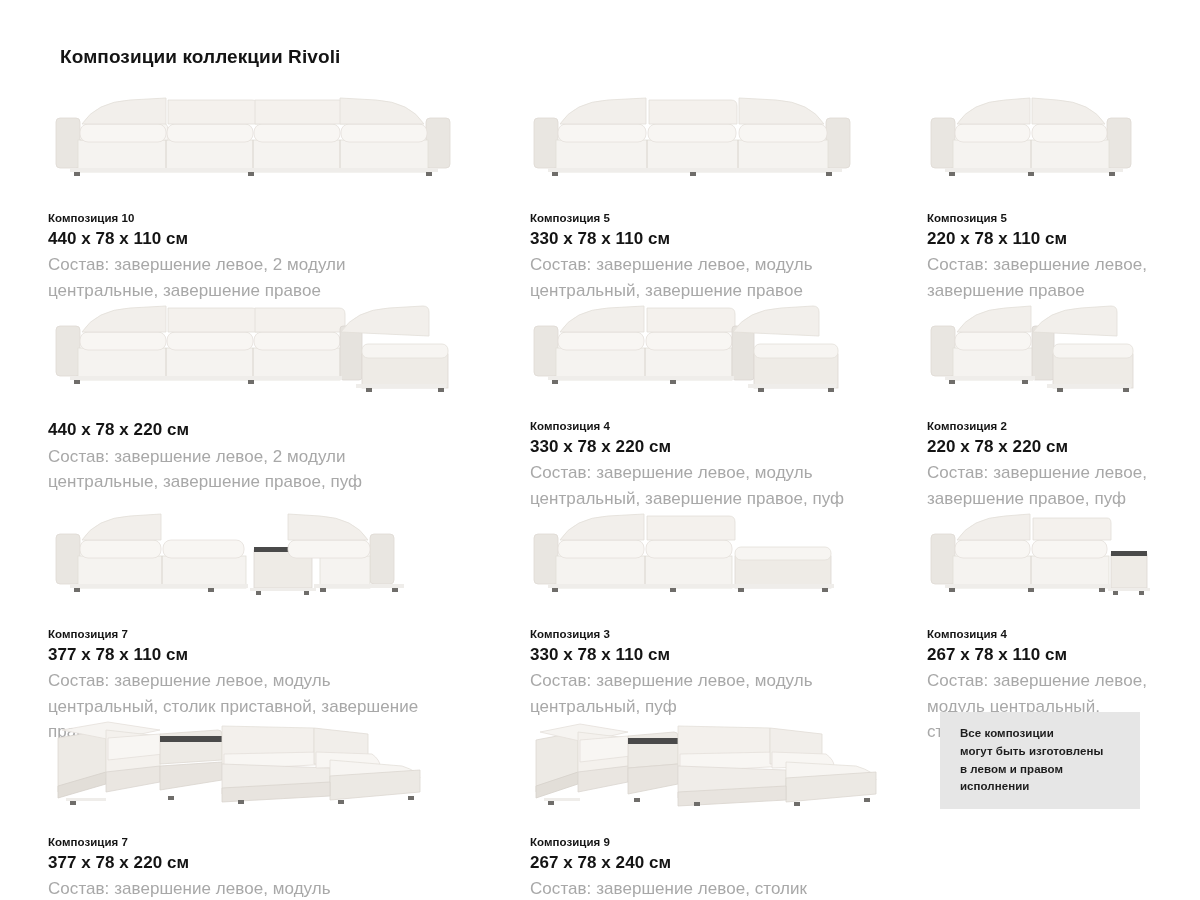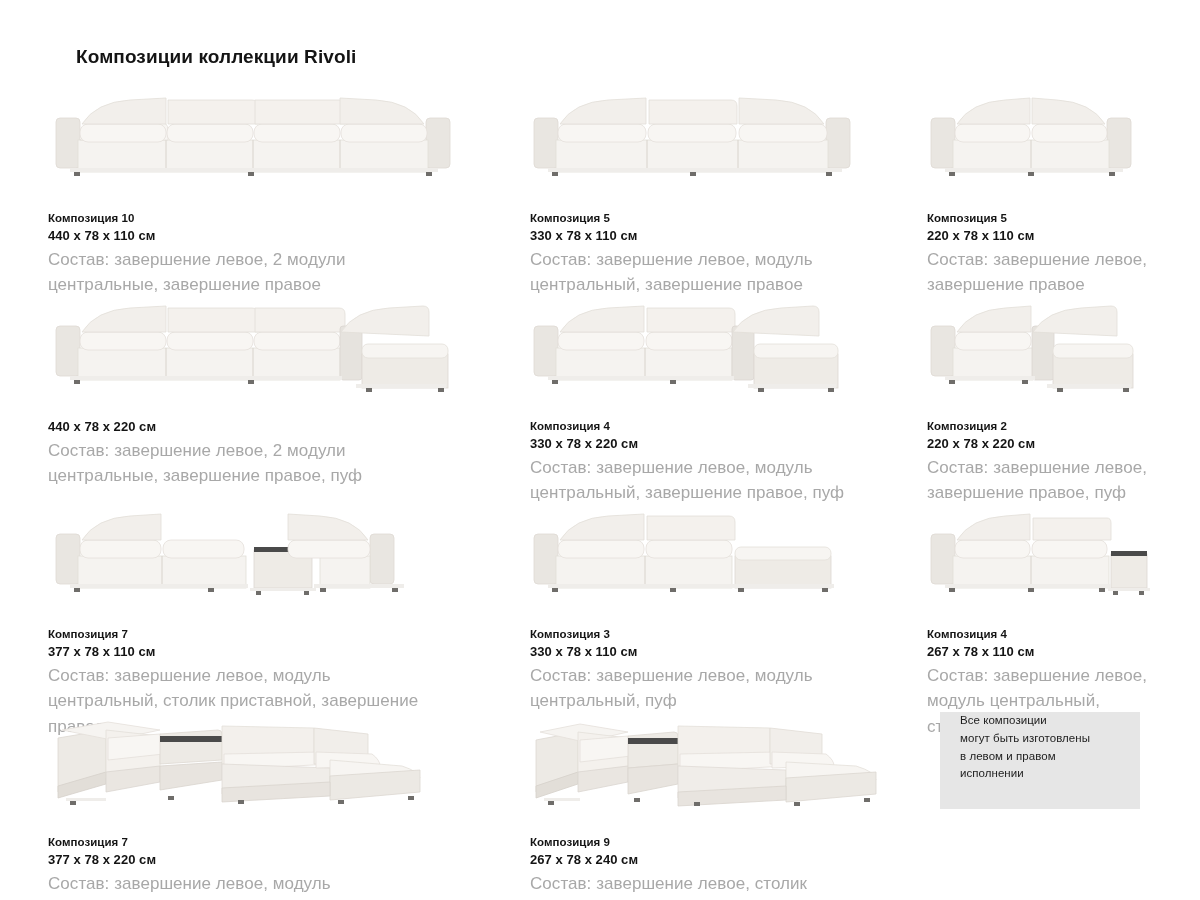--- a/index.html
+++ b/index.html
@@ -15,21 +15,21 @@
     position: relative;
   }
   .page {
     position: relative;
     width: 1200px;
     height: 900px;
     padding: 0;
   }
   .page-title {
     position: absolute;
-    left: 76px;
+    left: 60px;
     top: 46px;
     font-size: 19px;
     font-weight: bold;
     letter-spacing: 0.1px;
     color: #141414;
     margin: 0;
   }
   .grid {
     position: absolute;
     left: 48px;
@@ -56,21 +56,21 @@
   .fig svg { display: block; }
   .meta { padding-top: 26px; }
   .comp-name {
     font-size: 11.5px;
     font-weight: bold;
     color: #141414;
     line-height: 1.45;
     letter-spacing: 0.05px;
   }
   .comp-dims {
-    font-size: 13px;
+    font-size: 17px;
     font-weight: bold;
     color: #141414;
     line-height: 1.45;
     letter-spacing: 0.05px;
   }
   .comp-parts {
     font-size: 17px;
     font-weight: normal;
     color: #a8a8a8;
     line-height: 1.5;
@@ -81,22 +81,23 @@
   .cell.col2 .comp-parts { max-width: 358px; }
   .cell.col3 .comp-parts { max-width: 225px; }
   .note-box {
     position: absolute;
     left: 940px;
     top: 712px;
     width: 200px;
     height: 97px;
     background: #e6e6e6;
     display: flex;
-    align-items: flex-start;
+    align-items: center;
     padding-left: 20px;
+    font-weight: bold;
   }
   .note-text {
     font-size: 11.5px;
     line-height: 1.55;
     color: #1d1d1d;
     white-space: pre-line;
     letter-spacing: 0.05px;
   }
 </style>
 </head>

